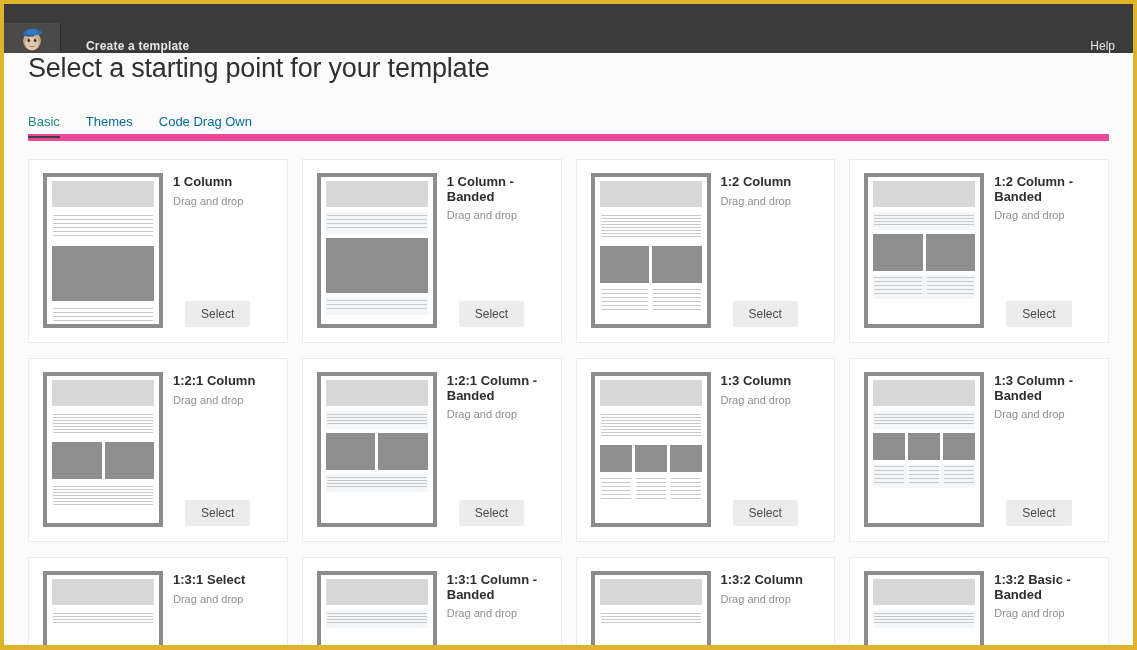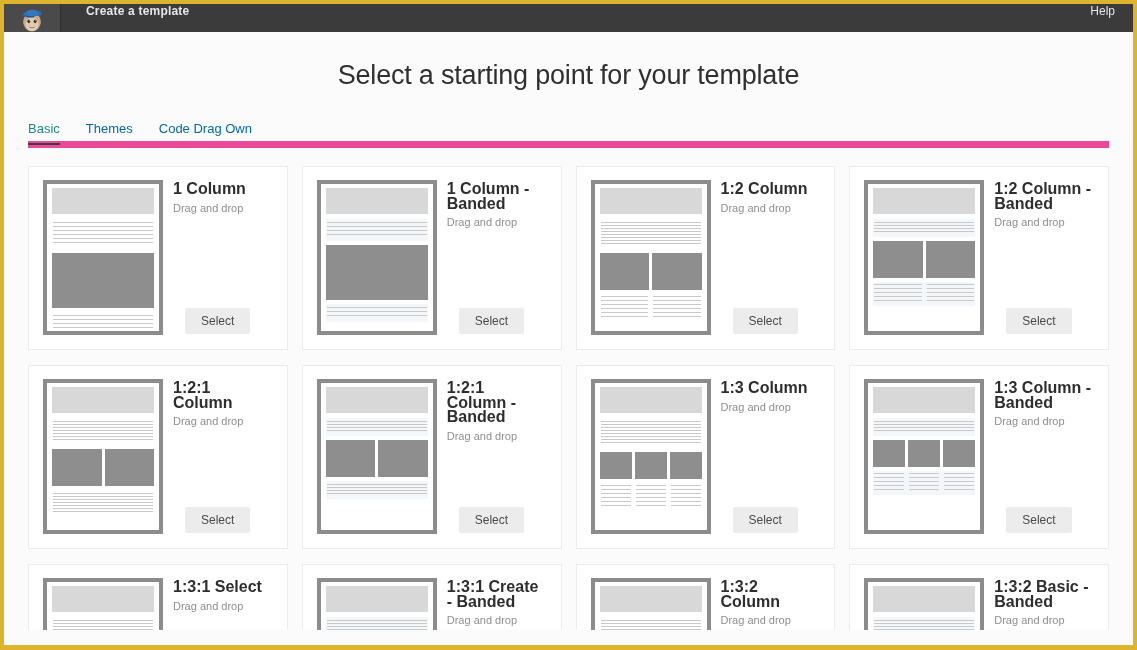--- a/index.html
+++ b/index.html
@@ -21,24 +21,24 @@
     border-top: 4px solid #ddb42c;
     border-left: 4px solid #ddb42c;
     border-right: 4px solid #ddb42c;
     border-bottom: 5px solid #ddb42c;
     overflow: hidden;
   }
 
   
   #topbar {
     position: relative;
-    height: 28px;
+    height: 49px;
     background: #3b3b3b;
     display: flex;
-    align-items: flex-start;
+    align-items: flex-end;
     flex: none;
   }
   #logo-cell {
     width: 57px;
     background: #4a4a4a;
     display: flex;
     align-items: center;
     justify-content: center;
     border-right: 1px solid #2f2f2f;
   }
@@ -72,23 +72,21 @@
     height: 598px;
     background: #fbfbfb;
     padding: 0 24px;
     overflow: hidden;
   }
 
   #page-title {
     font-size: 27px;
     font-weight: normal;
     color: #303030;
-    padding-top: 28px;
     letter-spacing: -0.2px;
-    text-align: center;
   }
 
   
   #tabs {
     margin-top: 30px;
     height: 27px;
     border-bottom: 7px solid #ec4899;
     display: flex;
     align-items: flex-start;
     gap: 26px;
@@ -197,21 +195,21 @@
   }
   .spacer { flex: 1; }
 
   
   .meta {
     flex: 1;
     position: relative;
     min-width: 0;
   }
   .card-title {
-    font-size: 16px;
+    font-size: 13px;
     font-weight: bold;
     color: #2e2e2e;
     line-height: 14.5px;
     margin-top: 2px;
     word-wrap: break-word;
   }
   .card-sub {
     font-size: 11px;
     color: #8f8f8f;
     margin-top: 5px;
@@ -653,21 +651,21 @@
                 <div class="lines tight">
                   <div class="ln"></div>
                   <div class="ln"></div>
                   <div class="ln"></div>
                   <div class="ln"></div>
                 </div>
               </div>
             </div>
           </div>
           <div class="meta">
-            <div class="card-title">1:3:1 Create - Banded</div>
+            <div class="card-title">1:3:1 Column - Banded</div>
             <div class="card-sub">Drag and drop</div>
           </div>
         </div>
         <div class="card">
           <div class="thumb">
             <div class="tpl">
               <div class="hdr"></div>
               <div class="">
                 <div class="lines tight">
                   <div class="ln"></div>

